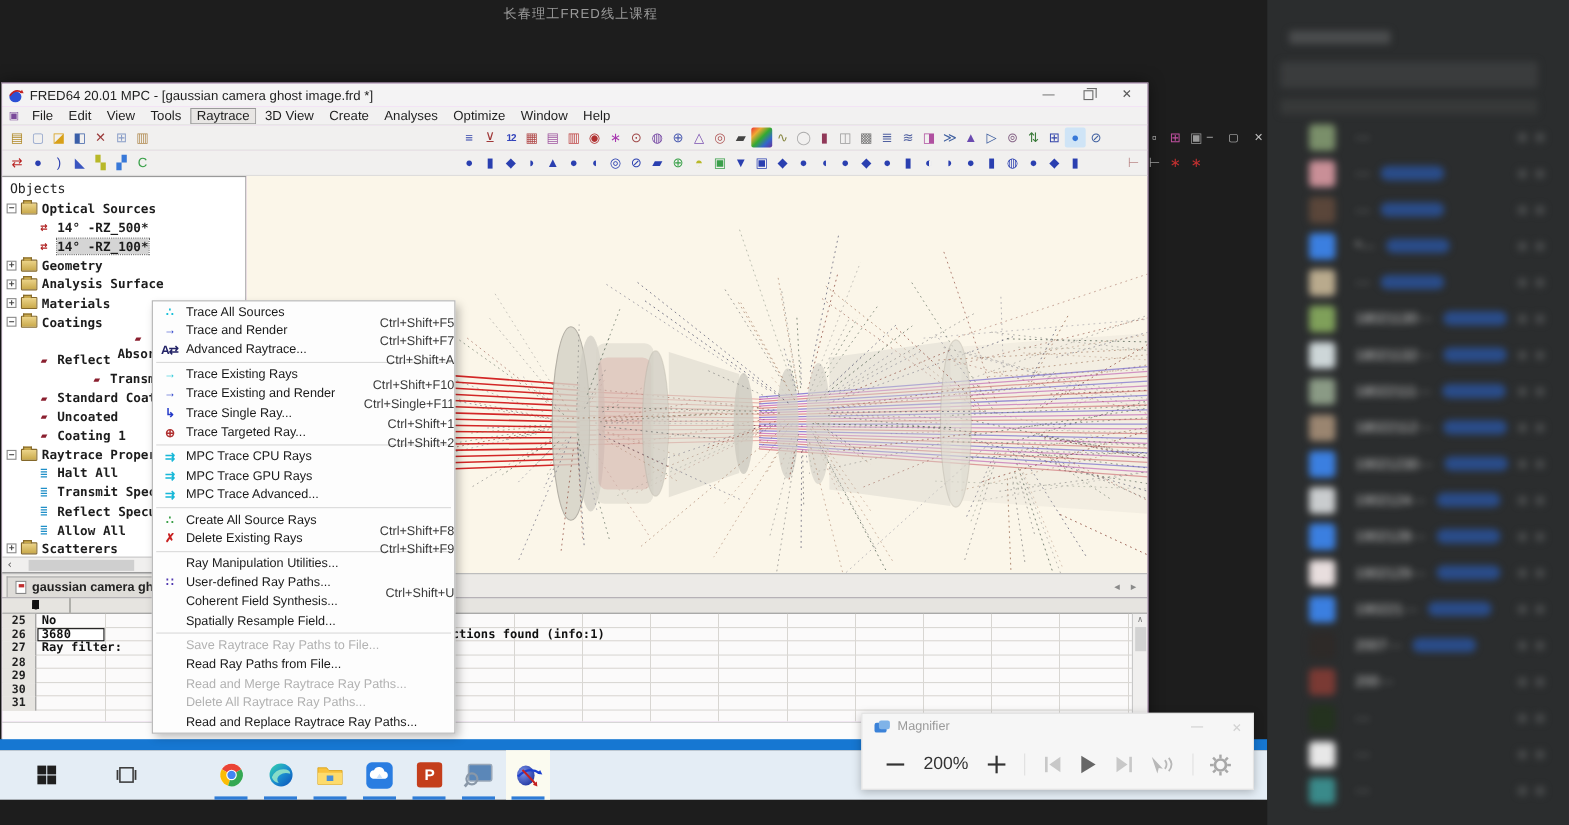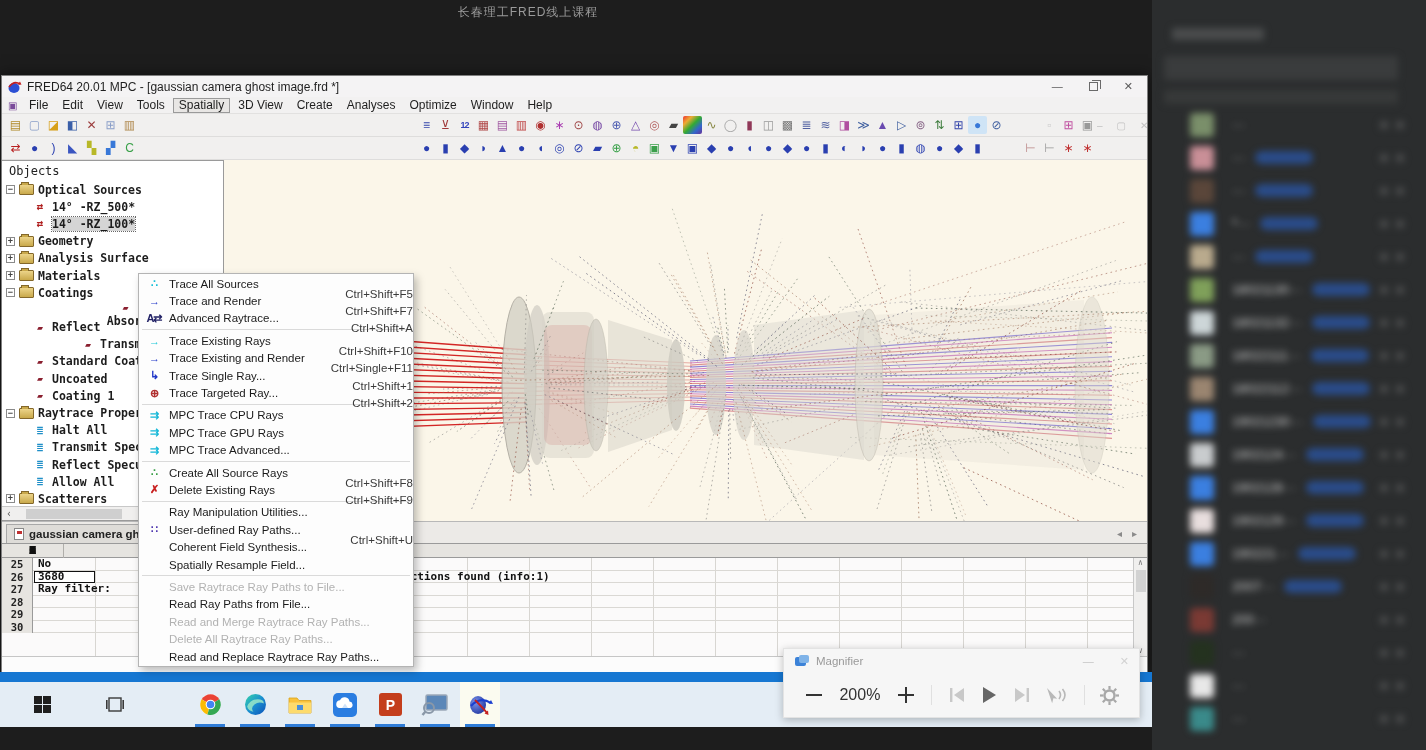--- a/index.html
+++ b/index.html
@@ -6,21 +6,21 @@
   html,body { width:1426px; height:750px; overflow:hidden; background:#141414;
               font-family:"Liberation Sans", sans-serif; }
   .stage { position:absolute; inset:0; }
 
   
   .share { position:absolute; left:0; top:0; width:1152px; height:750px; background:#1d1d1d; }
   .share-title { position:absolute; top:4px; left:0; width:1056px; text-align:center;
                  color:#9a9a9a; font-size:12px; letter-spacing:1px; }
 
   
-  .fredwin { position:absolute; left:1px; top:75px; width:1147px; height:597px;
+  .fredwin { position:absolute; left:1px; top:75px; width:1043px; height:597px;
              background:#f0abfc; border:1px solid #7f7f7f; display:flex; flex-direction:column;
              box-shadow:0 0 14px rgba(0,0,0,.55); }
   .titlebar { height:21px; background:#f4f3f4; display:flex; align-items:center; padding-left:5px;
               position:relative; flex:none; }
   .titlebar .ticon { width:15px; height:14px; margin-right:5px; flex:none; }
   .titlebar .ttext { font-size:12px; color:#1f1f1f; }
   .wbtns { position:absolute; right:14px; top:0; height:21px; display:flex; align-items:center; gap:26px; }
   .wbtn { color:#5a5a5a; font-size:11px; line-height:21px; cursor:default; }
   .btn-restore { width:9px; height:9px; border:1px solid #6a6a6a; position:relative; background:#f4f3f4; }
   .btn-restore::before { content:""; position:absolute; left:2px; top:-3px; width:8px; height:8px;
@@ -178,21 +178,21 @@
     <div class="menubar">
 
         <span class="mitem">File</span>
 
         <span class="mitem">Edit</span>
 
         <span class="mitem">View</span>
 
         <span class="mitem">Tools</span>
 
-        <span class="mitem active">Spatially</span>
+        <span class="mitem active">Raytrace</span>
 
         <span class="mitem">3D View</span>
 
         <span class="mitem">Create</span>
 
         <span class="mitem">Analyses</span>
 
         <span class="mitem">Optimize</span>
 
         <span class="mitem">Window</span>
@@ -1021,20 +1021,25 @@
             <span class="cellA"></span>
             <span class="cellC"></span>
           </div>
 
           <div class="srow">
             <span class="rn">30</span>
             <span class="cellA"></span>
             <span class="cellC"></span>
           </div>
 
+          <div class="srow">
+            <span class="rn">31</span>
+            <span class="cellA"></span>
+            <span class="cellC"></span>
+          </div>
 
       </div>
       <div class="sheet-vscroll">
         <div>∧</div>
         <div class="thumb"></div>
         <div style="position:absolute;bottom:1px;left:0;right:0;">∨</div>
       </div>
     </div>
 
     <div class="bottombar"></div>

